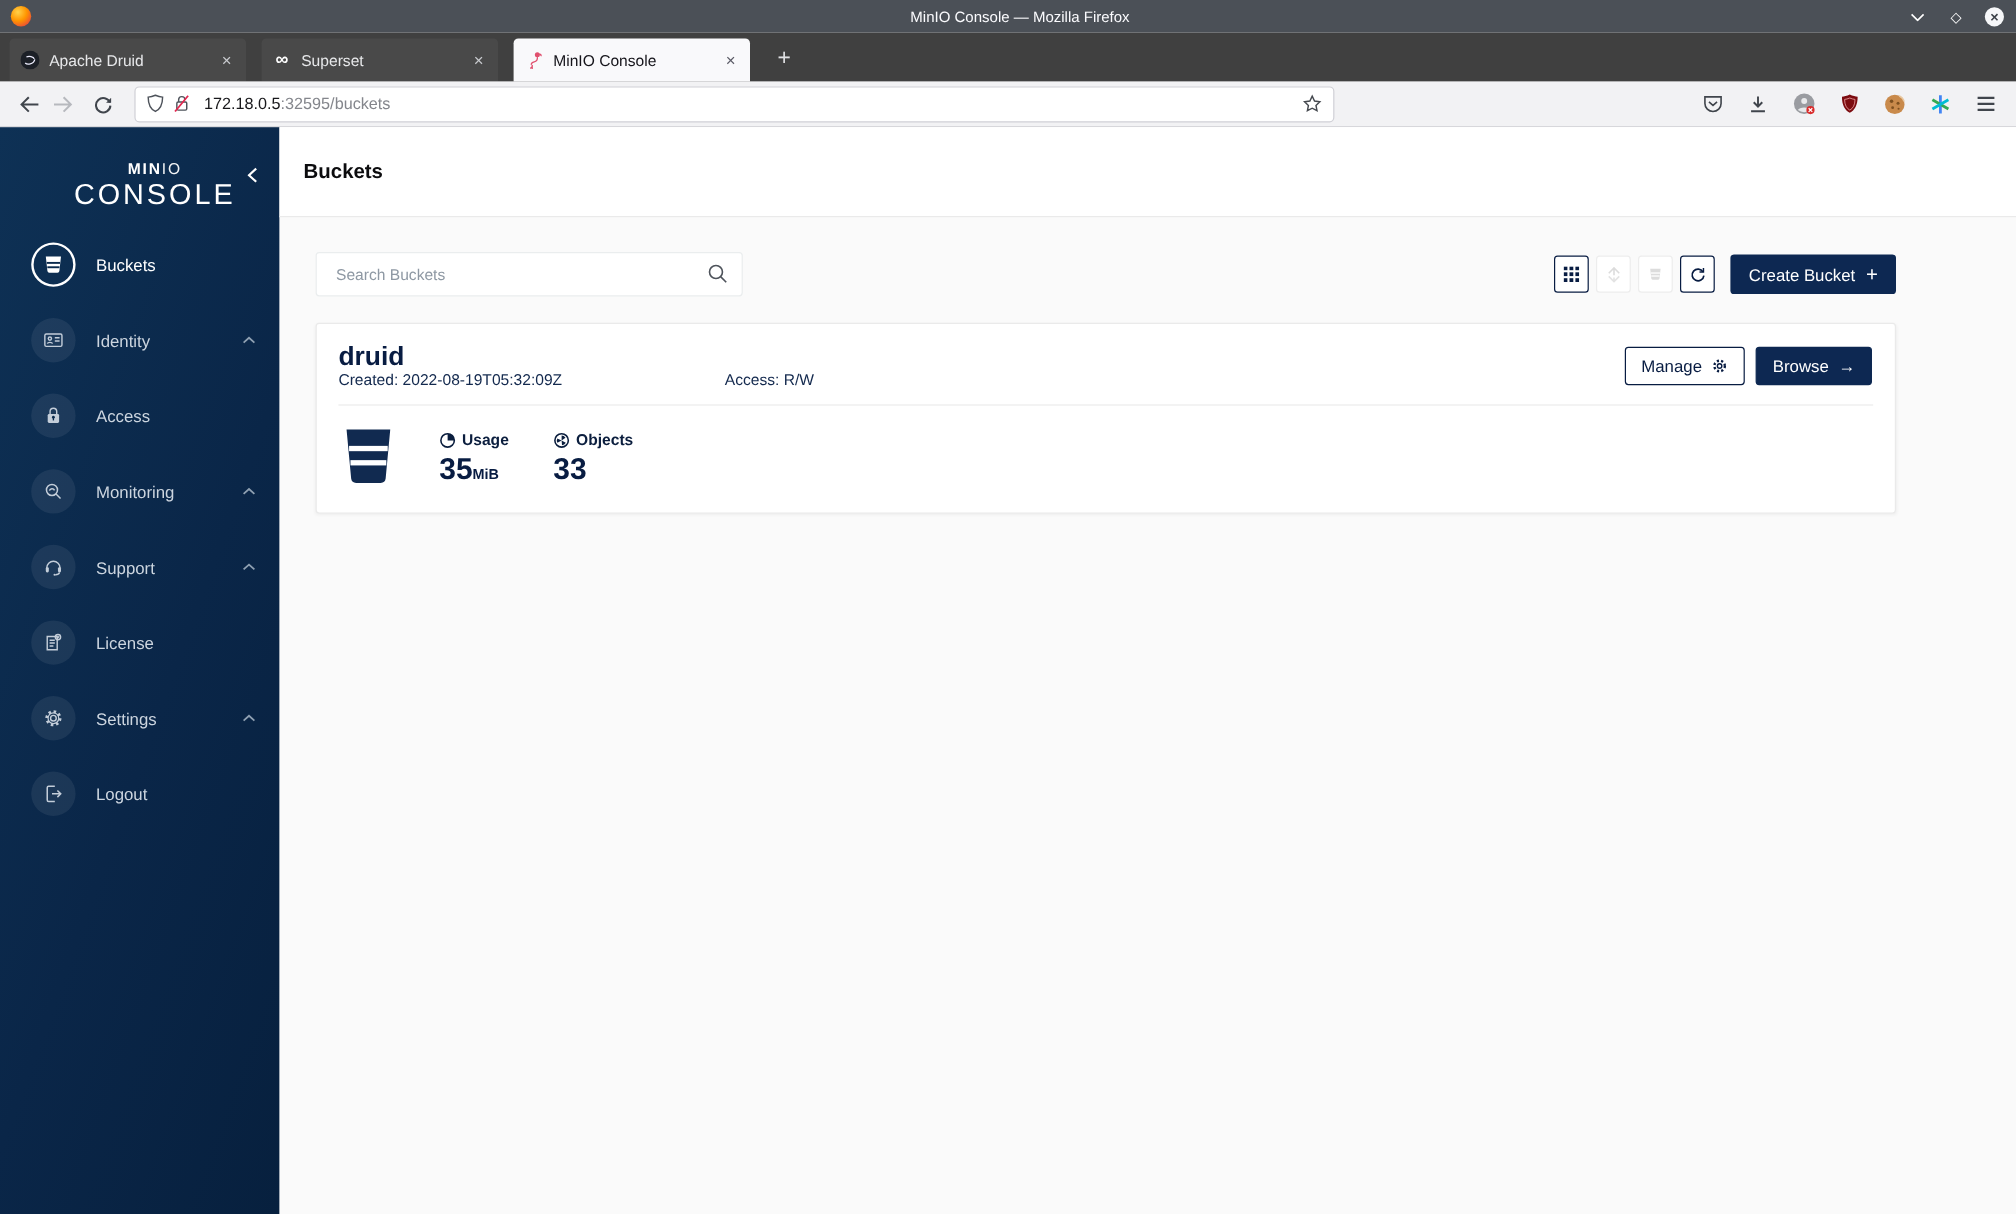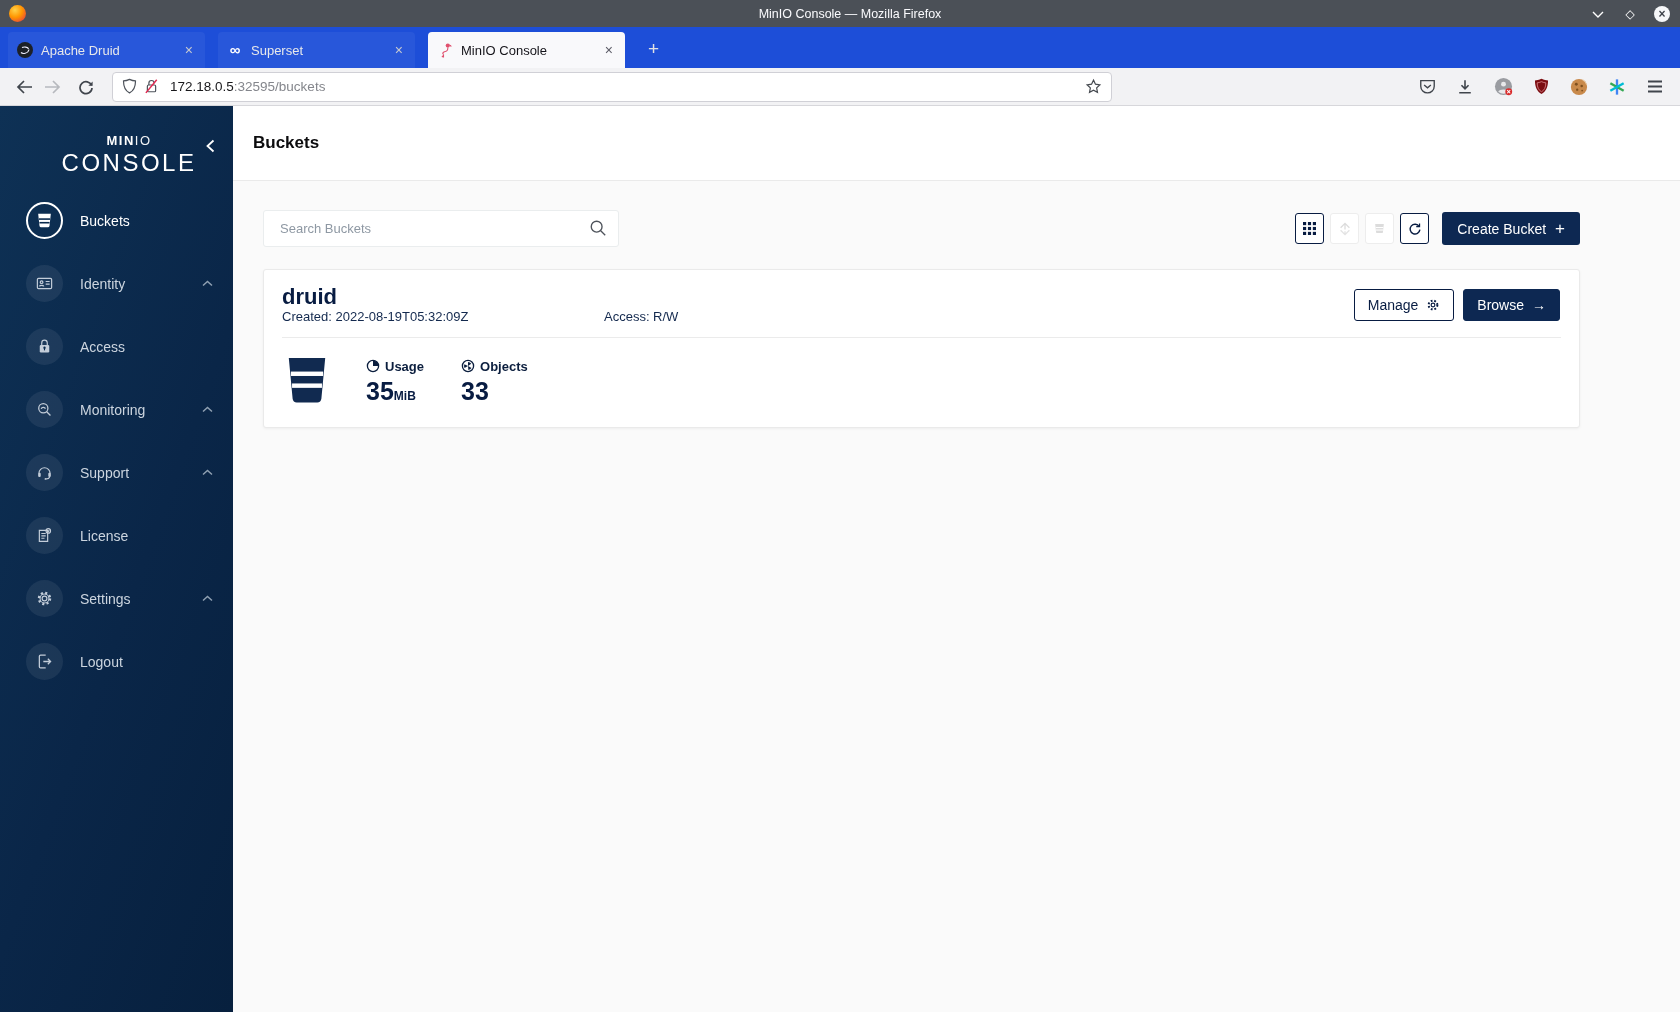--- a/index.html
+++ b/index.html
@@ -8,21 +8,21 @@
 
   
   .titlebar { height:27px; background:#4b5057; display:flex; align-items:center; position:relative; }
   .fx-logo { width:17px; height:17px; border-radius:50%; margin-left:9px;
              background:radial-gradient(circle at 35% 30%, #ffd24a 0%, #ff9500 45%, #e8453c 85%); }
   .win-title { position:absolute; left:0; right:0; text-align:center; color:#fbfbfe; font-size:12.5px;padding-left:20px; }
   .win-controls { margin-left:auto; display:flex; align-items:center; gap:16px; padding-right:10px; z-index:2; }
   .win-controls .wc { color:#fff; font-size:12px; width:16px; height:16px; display:flex; align-items:center; justify-content:center; cursor:pointer; }
   .wc-close { background:#f6f7f9; color:#3d424a !important; border-radius:50%; font-size:11px; font-weight:700; }
 
-  .tabbar { height:41px; background:#1d4ed8; display:flex; align-items:flex-end; padding-left:8px; }
+  .tabbar { height:41px; background:#404040; display:flex; align-items:flex-end; padding-left:8px; }
   .tab { width:197px; height:36px; margin-right:13px; border-radius:4px 4px 0 0; display:flex; align-items:center;
          padding:0 9px; color:#e7e8ea; font-size:13px; background:rgba(255,255,255,0.05); cursor:pointer; }
   .tab.active { background:#f9f9fb; color:#15141a; }
   .tab .favicon { width:16px; height:16px; margin-right:8px; flex:none; }
   .tab .tab-label { flex:1; white-space:nowrap; overflow:hidden; }
   .tab .tab-close { font-size:14px; color:#c9cbcf; padding:0 3px; cursor:pointer; }
   .tab.active .tab-close { color:#5b5b66; }
   .newtab-btn { color:#e0e1e4; font-size:19px; font-weight:300; margin-bottom:8px; padding:0 10px; cursor:pointer; }
 
   .navbar { height:38px; background:#f2f2f4; border-bottom:1px solid #d7d7db; display:flex; align-items:center; padding:0 10px; }
@@ -86,21 +86,21 @@
   .card-top-right { margin-left:auto; display:flex; gap:9px; align-self:center; }
   .outline-btn { height:32px; padding:0 13px; background:#fff; border:1px solid #081C42; border-radius:3px;
                  color:#081C42; font-size:14px; display:flex; align-items:center; gap:8px; cursor:pointer;
                  font-family:"Liberation Sans",sans-serif; }
   .filled-btn { height:32px; padding:0 13px; background:#0d2852; border:1px solid #0d2852; border-radius:3px;
                 color:#fff; font-size:14px; display:flex; align-items:center; gap:8px; cursor:pointer;
                 font-family:"Liberation Sans",sans-serif; }
   .card-divider { border-top:1px solid #ebebeb; margin:0 18px; }
   .card-bottom { display:flex; align-items:flex-start; padding:17px 18px 22px 20px; }
   .metrics { display:flex; margin-left:36px; gap:37px; margin-top:4px; }
-  .metric-label { display:flex; gap:5px; font-size:13px; font-weight:700; color:#0b1e3e; }
+  .metric-label { display:flex; align-items:center; gap:5px; font-size:13px; font-weight:700; color:#0b1e3e; }
   .metric-value { margin-top:5px; font-size:25px; font-weight:700; color:#081C42; line-height:1; }
   .metric-unit { font-size:12px; font-weight:700; }
 </style>
 </head>
 <body>
 
 <div class="titlebar">
   <div class="fx-logo"></div>
   <div class="win-title">MinIO Console — Mozilla Firefox</div>
   <div class="win-controls">

